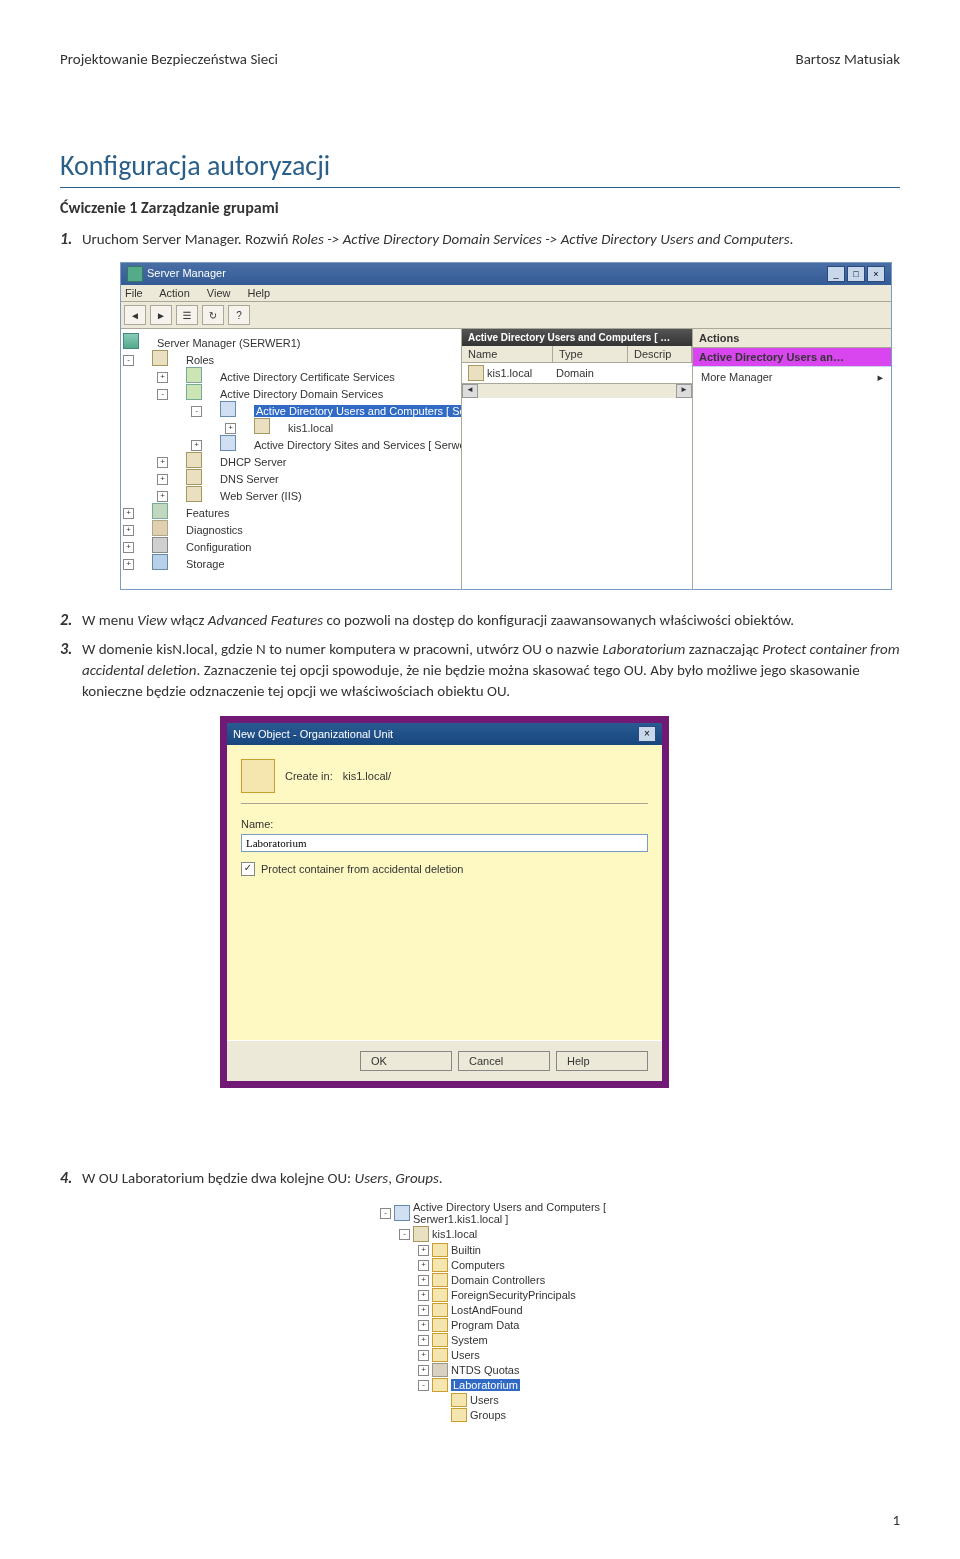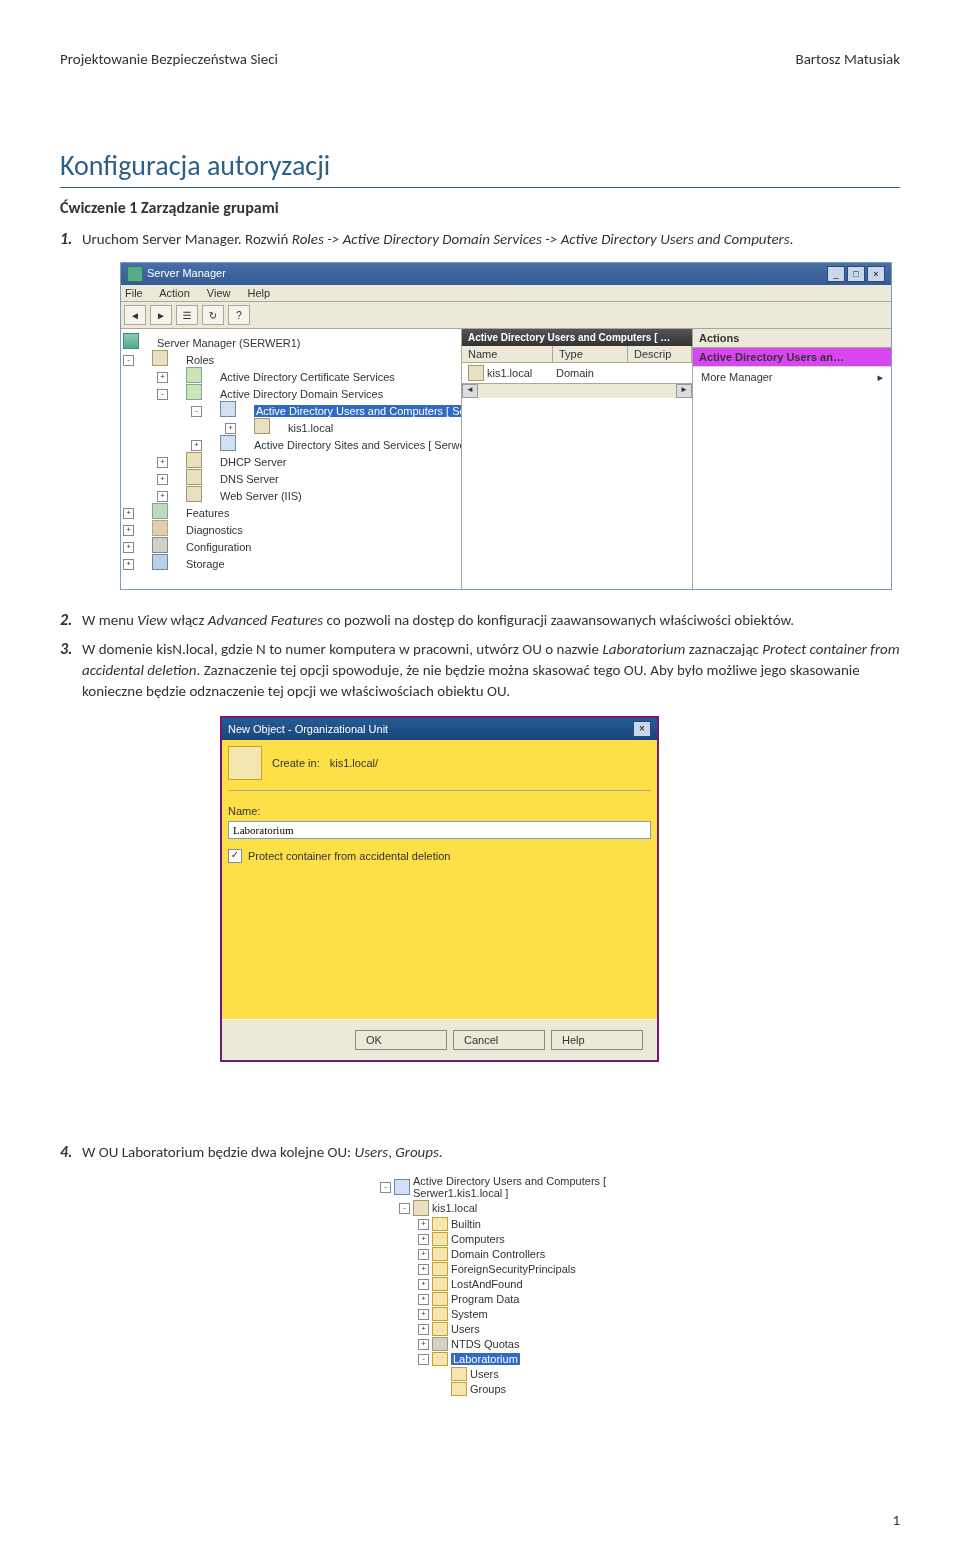--- a/index.html
+++ b/index.html
@@ -55,24 +55,24 @@
   .sm-mid-cols span{padding:2px 6px;border-right:1px solid #aca899;}
   .sm-mid-row{display:flex;padding:2px 6px;gap:3px;align-items:center;}
   .sm-scroll{height:14px;background:#ece9d8;border-top:1px solid #aca899;display:flex;align-items:center;}
   .sm-scroll .sa{width:14px;height:12px;background:#ddd;border:1px solid #999;font-size:8px;text-align:center;}
   .sm-right{flex:1;}
   .sm-right-hdr{background:#ece9d8;font-weight:bold;padding:3px 6px;border-bottom:1px solid #aca899;}
   .sm-right-sub{background:#d946ef;padding:3px 6px;font-weight:bold;border-bottom:1px solid #c9d7eb;}
   .sm-right-item{display:flex;justify-content:space-between;padding:4px 8px;}
 
   
-  .dlg { margin: 14px 0 80px 160px; width:435px; border:2px solid #701a75; background:#fde047; font-family:Tahoma,sans-serif; font-size:11px;}
+  .dlg { margin: 14px 0 80px 160px; width:435px; border:7px solid #701a75; background:#fef9c3; font-family:Tahoma,sans-serif; font-size:11px;}
   .dlg-title{background:linear-gradient(#2a5a92,#17467e);color:#fff;padding:3px 6px;display:flex;justify-content:space-between;align-items:center;}
   .dlg-title .x{width:16px;height:14px;background:#c9d7eb;border:1px solid #2a4a7d;font-size:10px;text-align:center;color:#000;line-height:14px;}
-  .dlg-body{padding:6px;}
+  .dlg-body{padding:14px;}
   .dlg-row{display:flex;align-items:center;gap:10px;margin-bottom:10px;}
   .dlg-icon{width:32px;height:32px;background:#f5e6b0;border:1px solid #c8a030;}
   .dlg-input{width:100%;border:1px solid #7a9bc2;padding:2px 4px;background:#fff;font-family:Tahoma;font-size:11px;box-sizing:border-box;}
   .dlg-chkrow{display:flex;align-items:center;gap:6px;margin-top:10px;}
   .dlg-chk{width:12px;height:12px;border:1px solid #888;background:#fff;font-size:10px;line-height:10px;text-align:center;}
   .dlg-btns{background:#ece9d8;padding:10px 14px;border-top:1px solid #fff;display:flex;justify-content:flex-end;gap:6px;}
   .dlg-btn{min-width:70px;padding:3px 10px;border:1px solid #888;background:#ece9d8;text-align:left;}
 
   
   .out{margin:8px 0 0 320px;width:310px;font-family:Tahoma,sans-serif;font-size:11px;}

